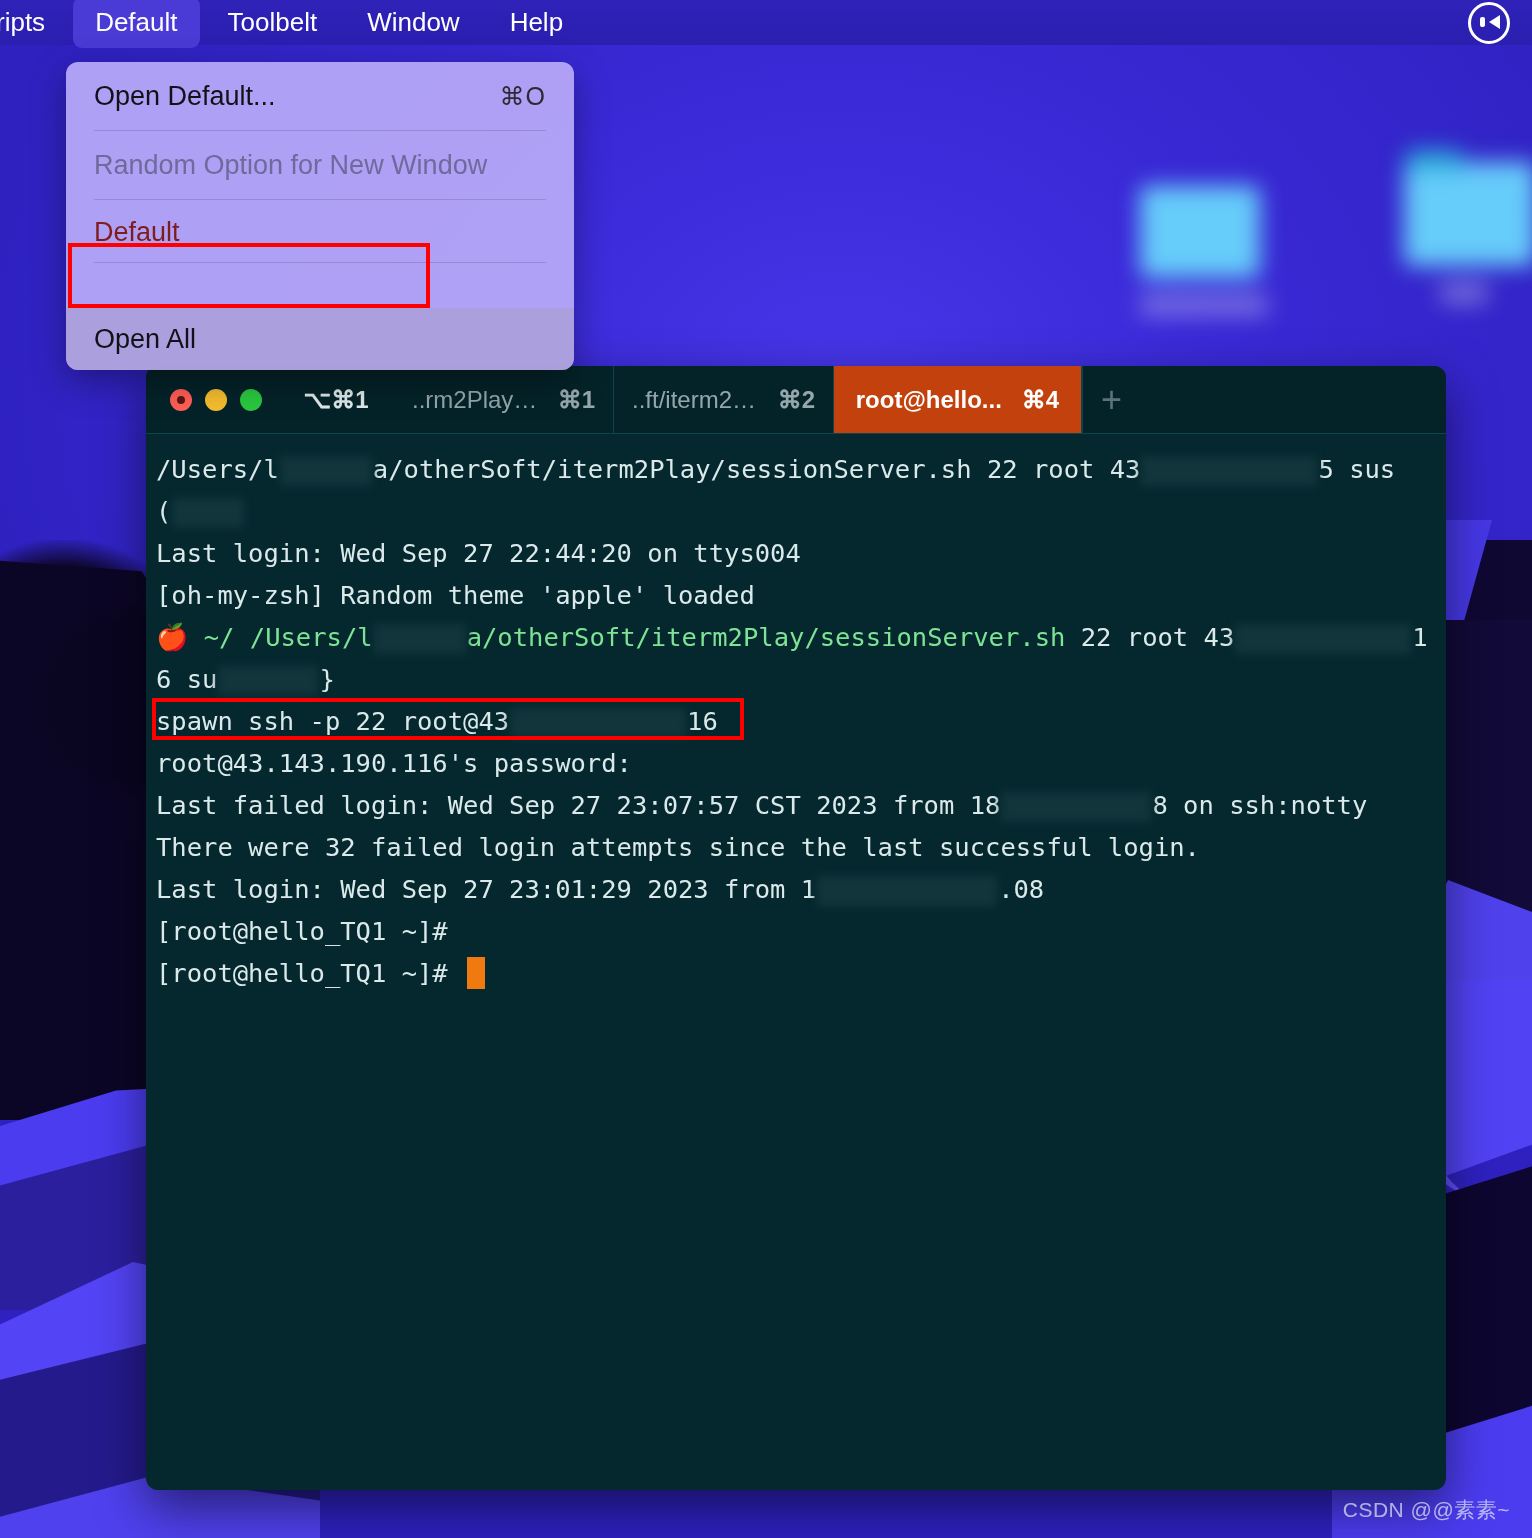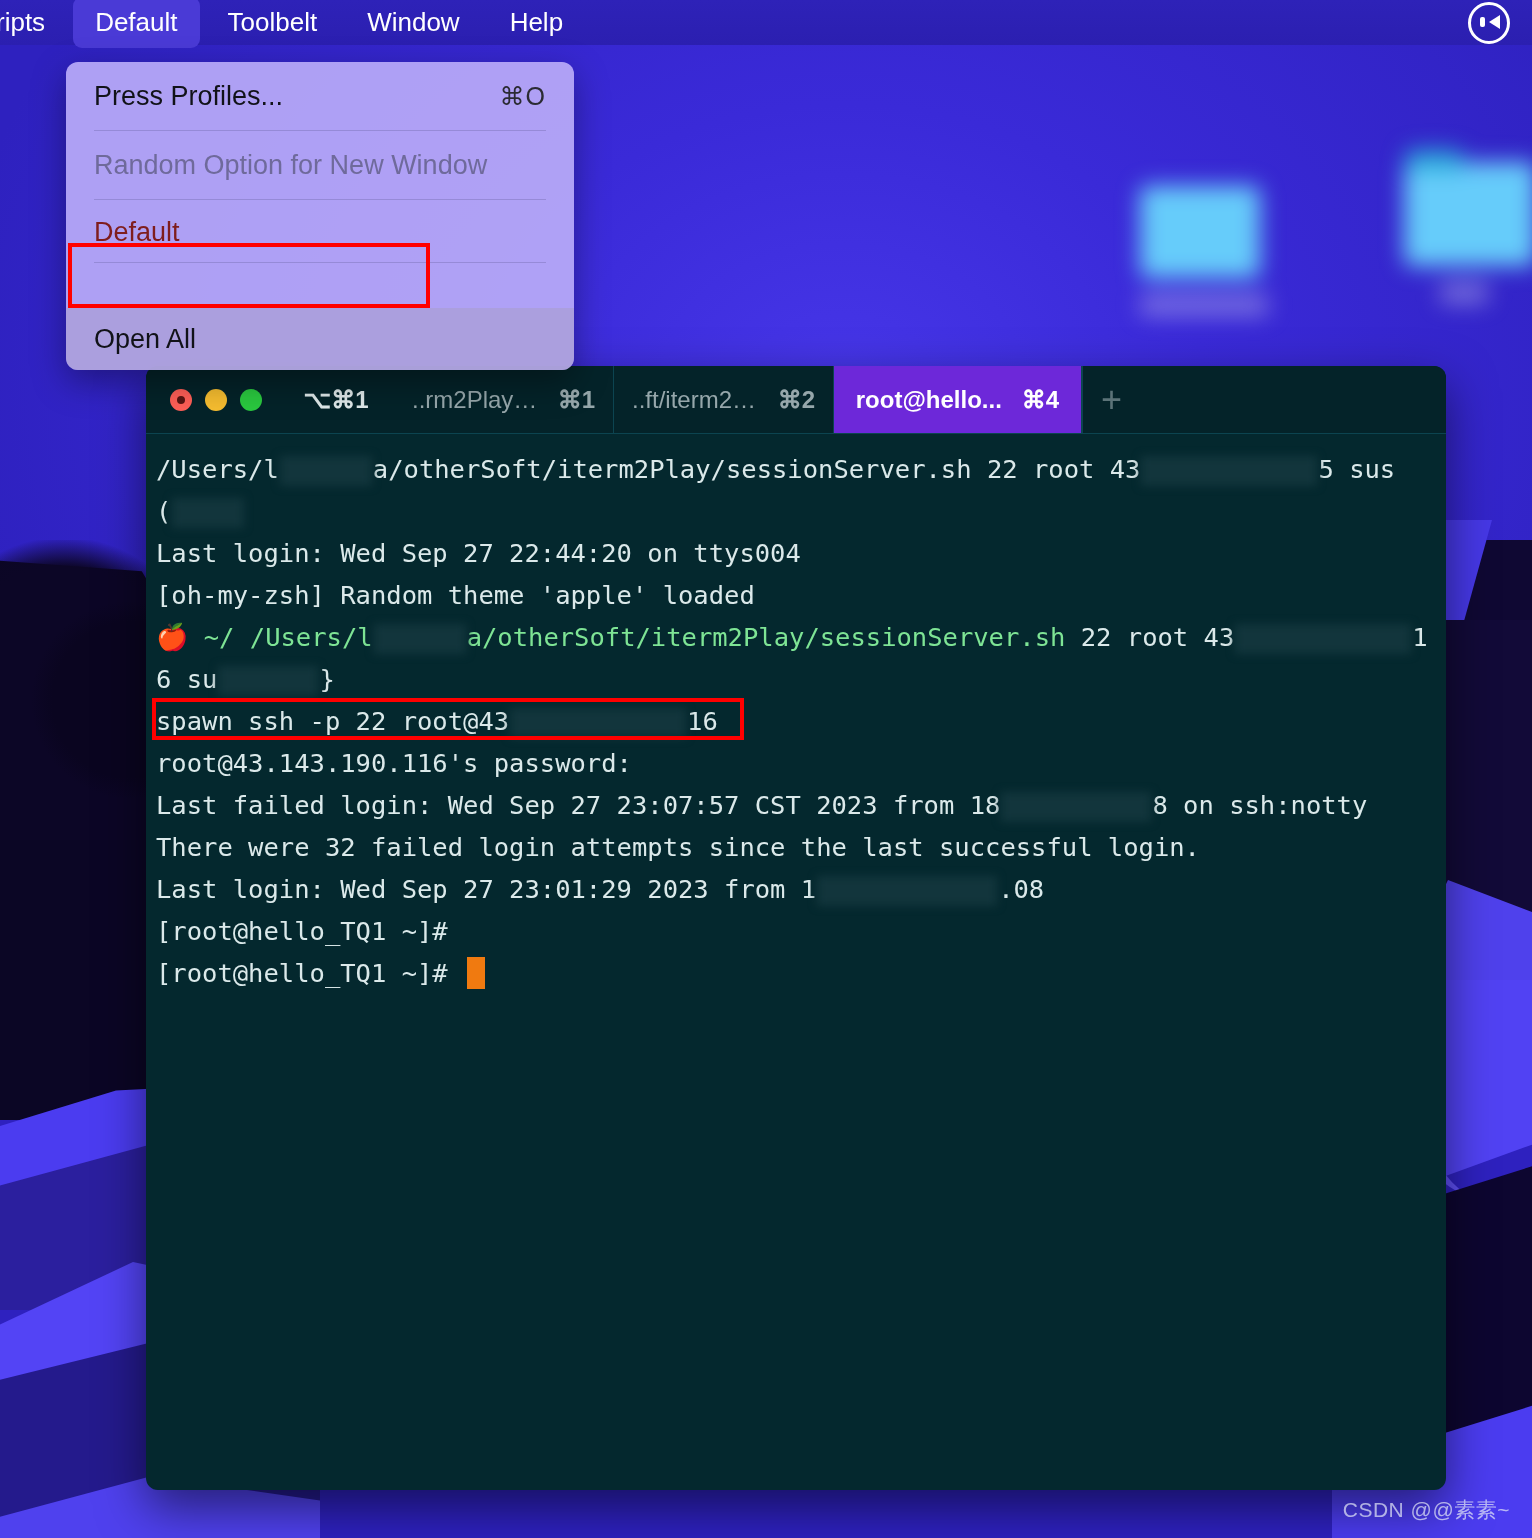--- a/index.html
+++ b/index.html
@@ -259,21 +259,21 @@
     display: flex; align-items: center; justify-content: center;
     gap: 20px; color: #96a7ab; font-size: 24px;
     border-right: 1px solid #0c4450;
     padding: 0 18px;
     white-space: nowrap;
   }
   .tab.first { border-right: none; color: #dfe9ea; font-weight: 700;
     padding: 0 12px 0 6px; min-width: 110px; }
   .tab.sized { width: 220px; }
   .tab.active {
-    background: #6d28d9; color: #ffffff; font-weight: 600;
+    background: #c2410c; color: #ffffff; font-weight: 600;
     width: 248px;
     justify-content: center;
   }
   .tab .tab-title { overflow: hidden; text-overflow: ellipsis; }
   .tab .tab-key { font-weight: 600; }
   #tab-add {
     width: 58px; display: flex; align-items: center; justify-content: center;
     color: #5c7378; font-size: 36px; font-weight: 300;
     border-left: 1px solid #0c4450;
   }
@@ -383,21 +383,21 @@
   <div id="menubar-right">
     <div class="face-icon">
       <div class="eye"></div>
       <div class="mouth"></div>
     </div>
   </div>
 </div>
 
 <div id="profiles-menu">
   <div class="pm-row">
-    <span>Press Profiles...</span>
+    <span>Open Default...</span>
     <span class="shortcut">⌘O</span>
   </div>
   <div class="pm-sep"></div>
   <div class="pm-row dim">
     <span>Random Option for New Window</span>
   </div>
   <div class="pm-sep"></div>
   <div class="pm-section-label">Default</div>
   <div class="pm-sep" style="margin-top:14px"></div>
   <div class="pm-bottom">

